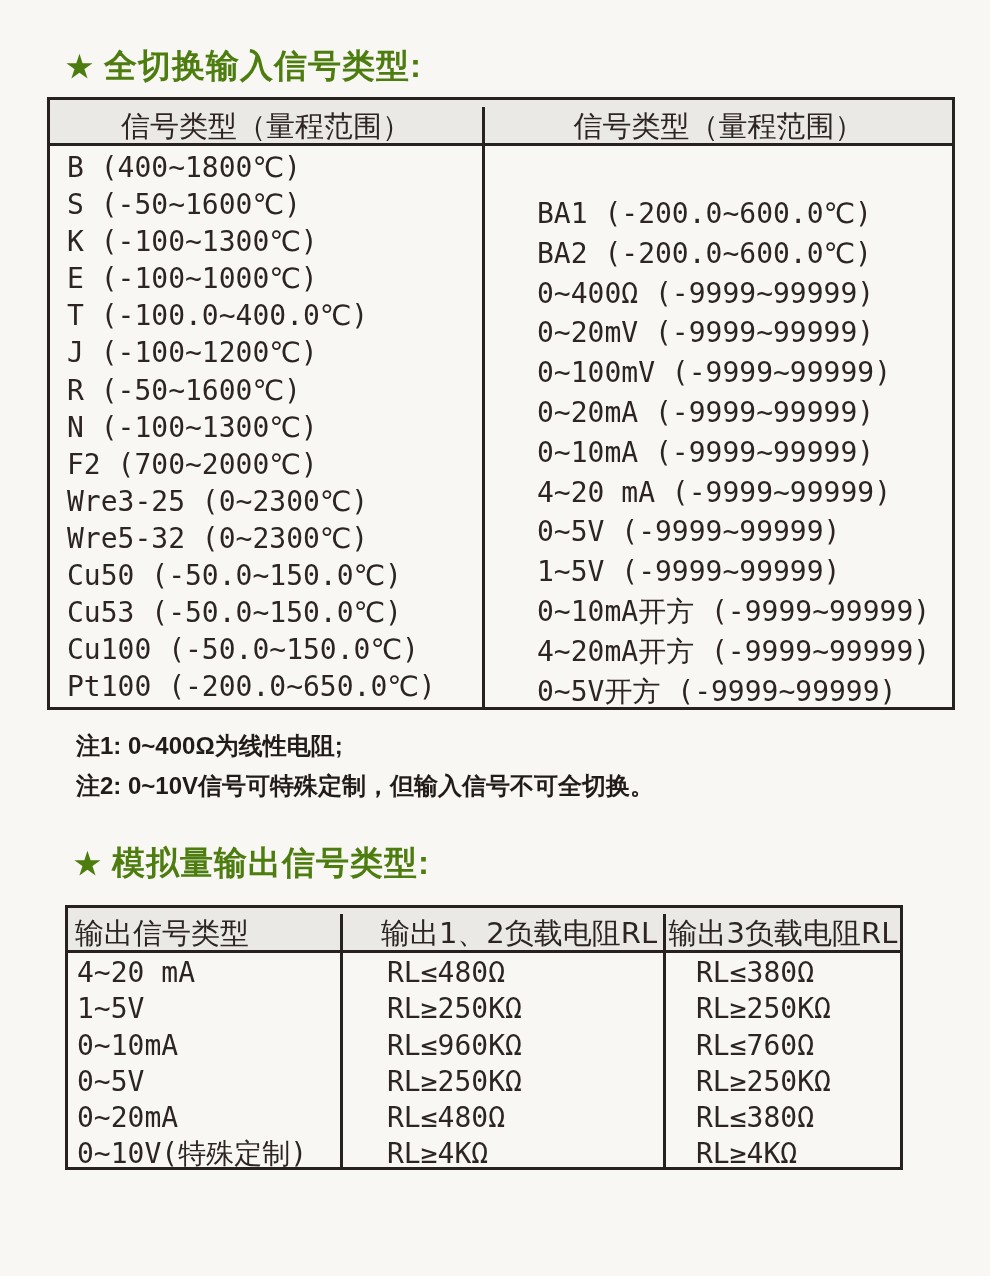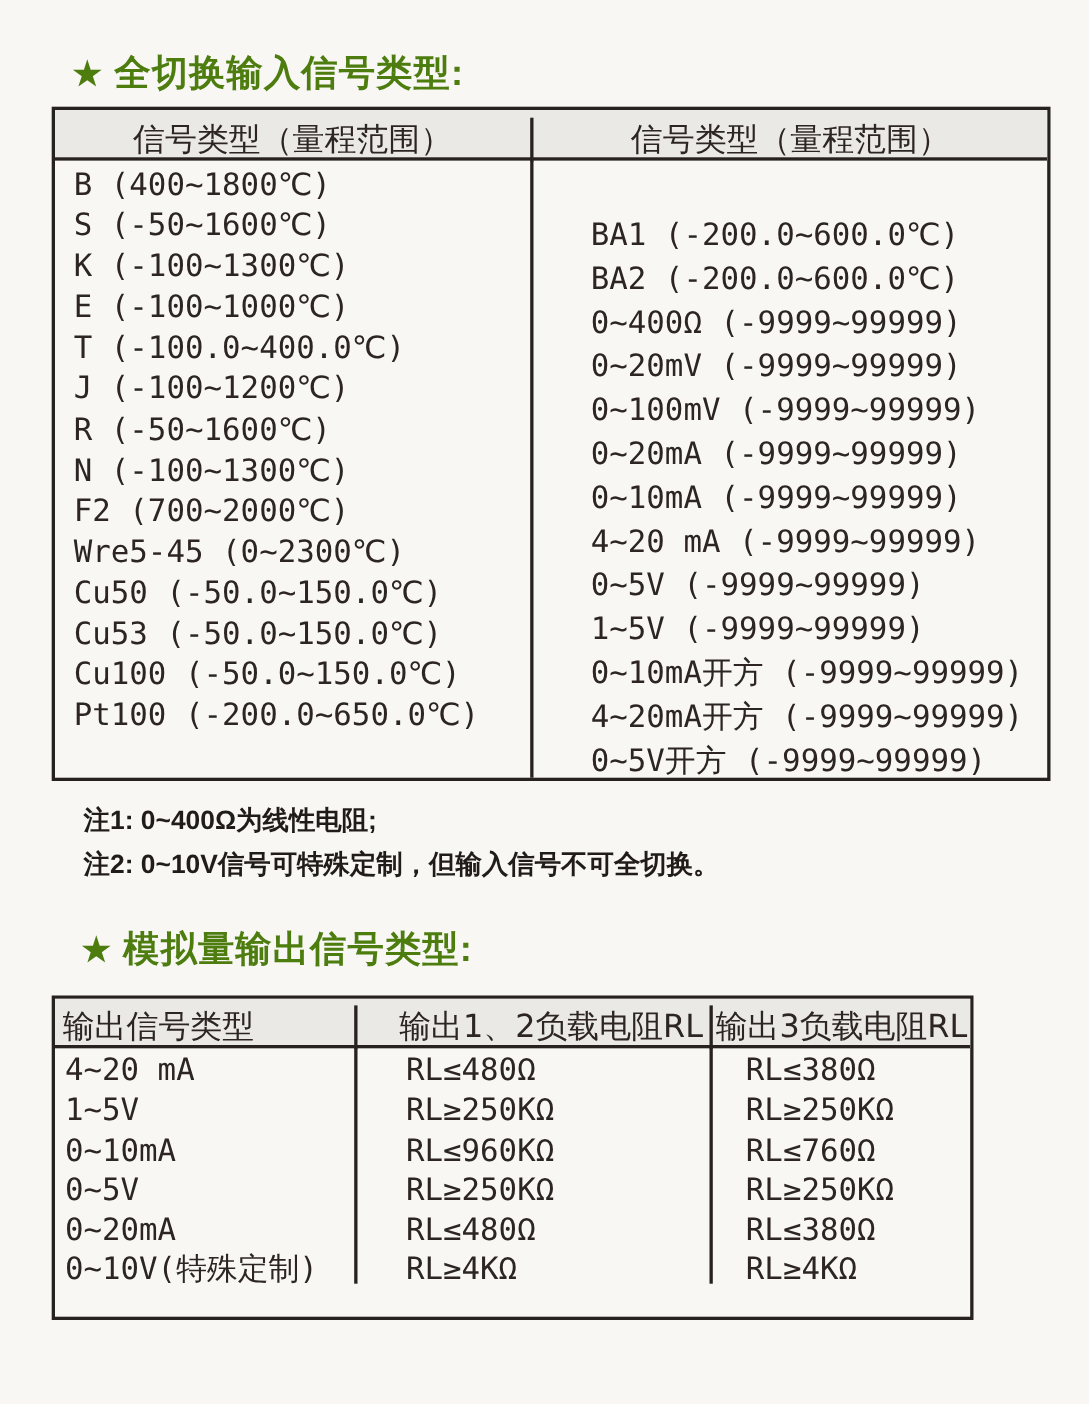--- a/index.html
+++ b/index.html
@@ -23,21 +23,21 @@
   .heading .star { margin-right:10px; font-size:30px; }
   #heading-1 { left:66px; top:44px; }
   #heading-2 { left:46px; top:841px;margin-left:28px; }
 
   .spec-table {
     position:absolute;
     background:#f8f7f4;
     border:3px solid #272120;
   }
   #input-table { left:47px; top:97px; width:908px; height:613px; }
-  #output-table { left:47px; top:905px; width:838px; height:295px; }
+  #output-table { left:65px; top:905px; width:838px; height:265px; }
 
   .thead {
     display:flex;
     background:#eae9e5;
     border-bottom:3px solid #272120;
     align-items:center;
     font-size:29px;
     color:#2c2523;
     white-space:nowrap;
   }
@@ -103,21 +103,22 @@
     <div class="col col-left">
       <div class="line">B (400~1800℃)</div>
       <div class="line">S (-50~1600℃)</div>
       <div class="line">K (-100~1300℃)</div>
       <div class="line">E (-100~1000℃)</div>
       <div class="line">T (-100.0~400.0℃)</div>
       <div class="line">J (-100~1200℃)</div>
       <div class="line">R (-50~1600℃)</div>
       <div class="line">N (-100~1300℃)</div>
       <div class="line">F2 (700~2000℃)</div>
-      <div class="line">Wre5-45 (0~2300℃)</div>
+      <div class="line">Wre3-25 (0~2300℃)</div>
+      <div class="line">Wre5-32 (0~2300℃)</div>
       <div class="line">Cu50 (-50.0~150.0℃)</div>
       <div class="line">Cu53 (-50.0~150.0℃)</div>
       <div class="line">Cu100 (-50.0~150.0℃)</div>
       <div class="line">Pt100 (-200.0~650.0℃)</div>
     </div>
     <div class="col col-right">
       <div class="line">BA1 (-200.0~600.0℃)</div>
       <div class="line">BA2 (-200.0~600.0℃)</div>
       <div class="line">0~400Ω (-9999~99999)</div>
       <div class="line">0~20mV (-9999~99999)</div>

